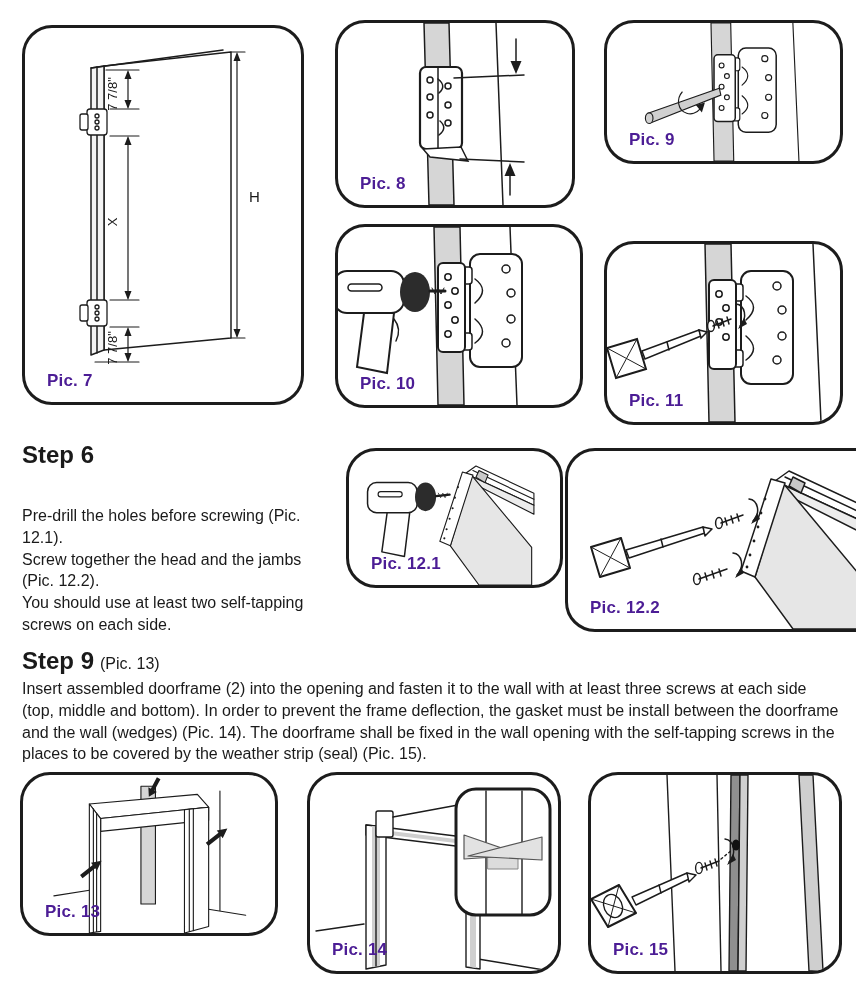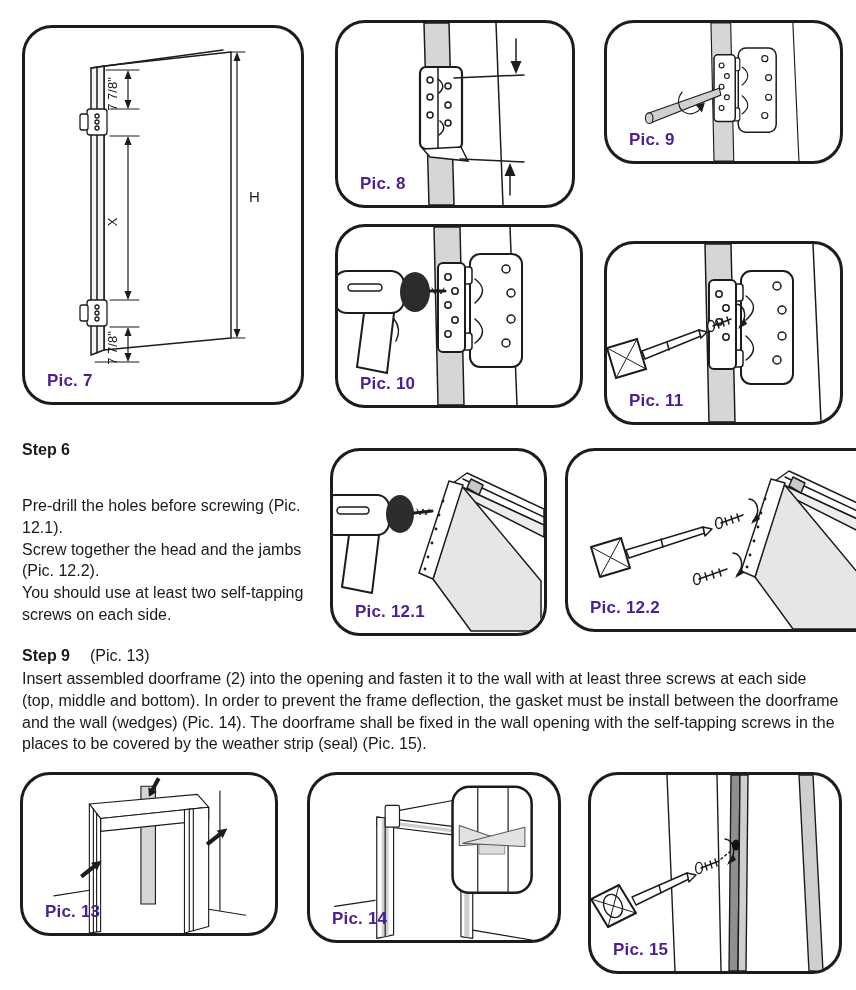--- a/index.html
+++ b/index.html
@@ -12,22 +12,22 @@
   .panel {
     position:absolute; border:3px solid #1c1c1c; border-radius:30px;
     background:#fff; overflow:hidden;
   }
   .panel svg { position:absolute; left:0; top:0; width:100%; height:100%; }
   .pic-label {
     position:absolute; left:22px; bottom:11px; font-weight:bold;
     font-size:17px; letter-spacing:.2px; z-index:3; color:#4c1d95;
   }
   .step-block { position:absolute; }
-  .step-heading { font-size:16px; font-weight:bold; display:inline-block; }
-  .step-ref { font-size:16px; font-weight:normal; margin-left:20px; }
+  .step-heading { font-size:24px; font-weight:bold; display:inline-block; }
+  .step-ref { font-size:16px; font-weight:normal; margin-left:6px; }
   .step-body { font-size:16px; line-height:1.36; margin-top:3px; }
   .prewrap { white-space:pre-line;margin-top:36px; }
 </style>
 </head>
 <body>
 
 <div class="page">
 
   <div class="panel" style="left:22px; top:25px; width:282px; height:380px;">
     <svg viewBox="0 0 276 374">
@@ -244,21 +244,21 @@
 
   <div class="step-block" style="left:22px; top:441px; width:306px;">
     <div class="step-heading">Step 6</div>
     <div class="step-body prewrap">Pre-drill the holes before screwing (Pic. 12.1).
 Screw together the head and the jambs
 (Pic. 12.2).
 You should use at least two self-tapping
 screws on each side.</div>
   </div>
 
-  <div class="panel" style="left:330px; top:448px; width:217px; height:188px;">
+  <div class="panel" style="left:346px; top:448px; width:217px; height:140px;">
     <svg viewBox="0 0 211 178">
       <g stroke="#1c1c1c" stroke-width="1.5" fill="none" stroke-linejoin="round" stroke-linecap="round">
 
         <g>
           <polygon points="134,20 211,56 211,72 120,30" fill="#ffffff"></polygon>
           <polygon points="124,40 211,84 211,72 120,30" fill="#ececec"></polygon>
           <line x1="130" y1="26" x2="211" y2="64"></line>
           <polygon points="138,26 150,32 146,42 134,35" fill="#c9c9c9"></polygon>
         </g>
 
@@ -383,21 +383,21 @@
           <polygon points="0,-2.5 20,-2.5 20,-6 32,0 20,6 20,2.5 0,2.5"></polygon>
         </g>
         <g transform="translate(198,86) rotate(-38)">
           <polygon points="0,-2.5 20,-2.5 20,-6 32,0 20,6 20,2.5 0,2.5"></polygon>
         </g>
       </g>
     </svg>
     <div class="pic-label">Pic. 13</div>
   </div>
 
-  <div class="panel" style="left:307px; top:772px; width:254px; height:171px;">
+  <div class="panel" style="left:307px; top:772px; width:254px; height:202px;">
     <svg viewBox="0 0 248 196">
       <g stroke="#1c1c1c" stroke-width="1.4" fill="none" stroke-linejoin="round" stroke-linecap="round">
         <line x1="6" y1="156" x2="54" y2="149"></line>
         <line x1="168" y1="184" x2="240" y2="196"></line>
 
         <g>
           <polygon points="56,50 170,64 170,74 56,60" fill="#ffffff"></polygon>
           <polygon points="56,53 170,67 170,71 56,57" fill="#cfcfcf" stroke="none"></polygon>
           <polygon points="56,50 76,52 76,190 56,194" fill="#ffffff"></polygon>
           <polygon points="62,51 70,52 70,191 62,192" fill="#cfcfcf" stroke="none"></polygon>

